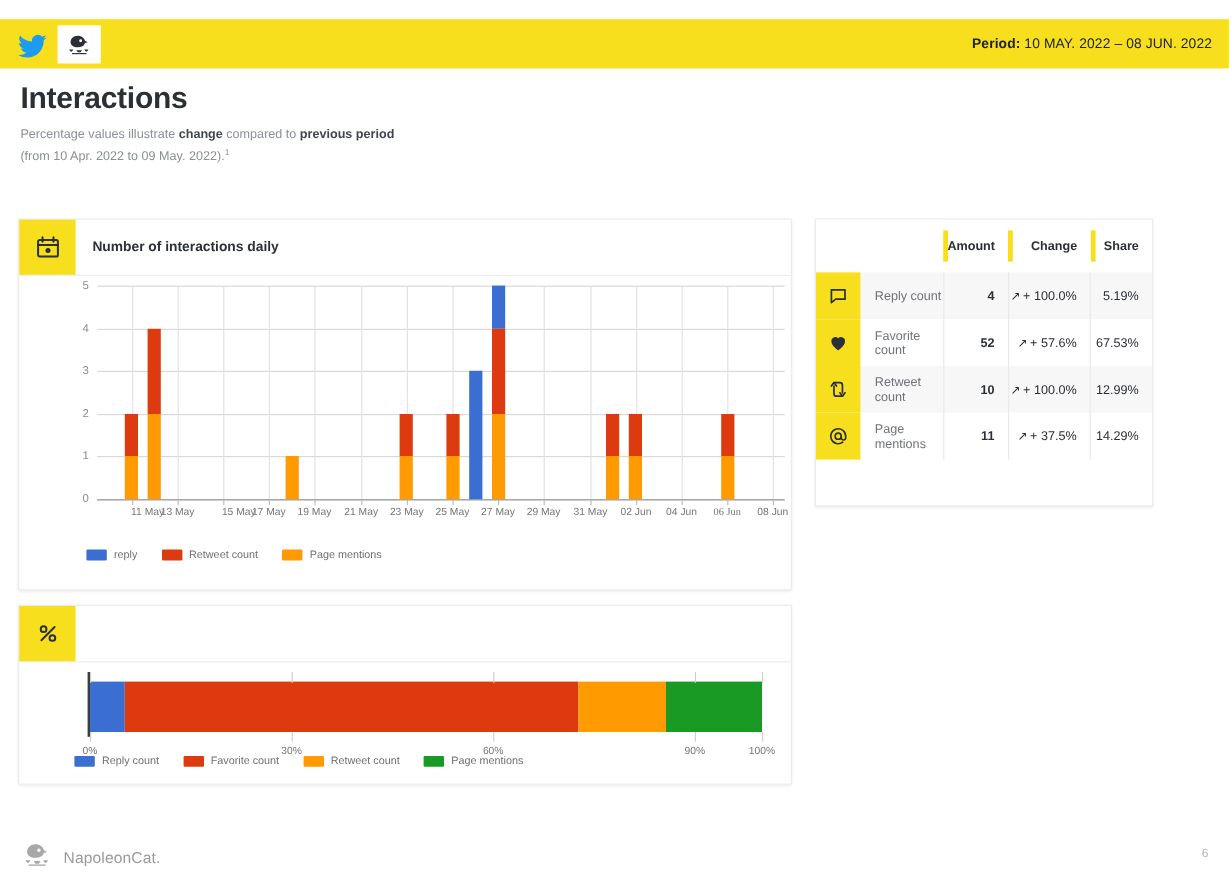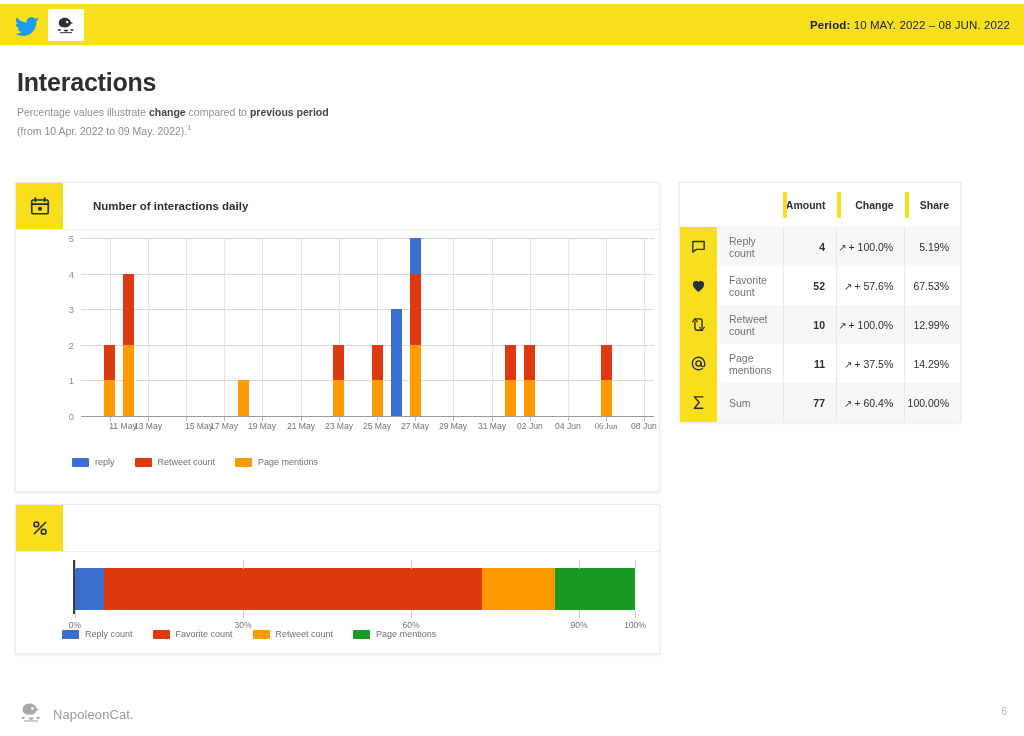--- a/index.html
+++ b/index.html
@@ -7,21 +7,21 @@
   body {
     font-family: "Liberation Sans", sans-serif;
     background: #ffffff;
     color: #2b2f36;
     position: relative;
     overflow: hidden;
   }
 
   
   .topbar {
-    position: absolute; left: 0; top: 4px;
+    position: absolute; left: 0; top: 16px;
     width: 1024px; height: 41px;
     background: #f7df1e;
     display: flex; align-items: center;
   }
   .tw-icon { margin-left: 14px; width: 26px; height: 22px; display: block; }
   .logo-box {
     width: 36px; height: 32px; background: #ffffff;
     margin-left: 8px; display: flex; align-items: center; justify-content: center;
     border-radius: 1px;
   }
@@ -53,21 +53,21 @@
   #card-daily { left: 15px; top: 182px; width: 645px; height: 310px; }
   #card-pct  { left: 15px; top: 504px; width: 645px; height: 150px; }
   #card-table{ left: 679px; top: 182px; width: 282px; height: 240px; }
 
   .card-head { display: flex; align-items: stretch; height: 47px; border-bottom: 1px solid #ededed; }
   .head-icon {
     width: 47px; min-width: 47px; background: #f7df1e;
     display: flex; align-items: center; justify-content: center;
   }
   .head-icon svg { width: 22px; height: 22px; }
-  .card-title { display: flex; align-items: center; padding-left: 30px; font-size: 11.5px; font-weight: bold; color: #2b2f36; }
+  .card-title { display: flex; align-items: center; padding-left: 14px; font-size: 11.5px; font-weight: bold; color: #2b2f36; }
 
   
   .chart-wrap { position: relative; width: 645px; height: 262px; }
   .plot {
     position: absolute; left: 65px; top: 9px;
     width: 573px; height: 178px;
   }
   .gridline { position: absolute; left: 0; width: 100%; height: 1px; background: #d9d9d9; }
   .vgrid { position: absolute; top: 0; width: 1px; height: 100%; background: #e3e3e3; }
   .axis-base { position: absolute; left: 0; bottom: 0; width: 100%; height: 1px; background: #9a9a9a; }
@@ -423,33 +423,20 @@
                 <circle cx="12" cy="12" r="3.6"></circle>
                 <path d="M15.6 12v1.8a2.6 2.6 0 0 0 5.2 0V12a8.8 8.8 0 1 0-3.4 7" stroke-linecap="round"></path>
               </svg>
             </div>
           </td>
           <td class="cell-label">Page mentions</td>
           <td class="cell-amount">11</td>
           <td class="cell-change"><span class="arrow">↗</span><span>+ 37.5%</span></td>
           <td class="cell-share">14.29%</td>
         </tr>
-        <tr>
-          <td class="cell-icon">
-            <div class="icon-sq">
-              <svg viewBox="0 0 24 24" fill="none" stroke="#2b2f36" stroke-width="2" stroke-linecap="round" stroke-linejoin="round">
-                <path d="M18 4H6l7 8-7 8h12"></path>
-              </svg>
-            </div>
-          </td>
-          <td class="cell-label">Sum</td>
-          <td class="cell-amount">77</td>
-          <td class="cell-change"><span class="arrow">↗</span><span>+ 60.4%</span></td>
-          <td class="cell-share">100.00%</td>
-        </tr>
       </tbody>
   </table>
 </div>
 
 <div class="footer-logo">
   <span>
     <svg viewBox="0 0 40 34">
       <path fill="#a8a8a8" d="M8 14c0-5 4-9 10-9 5 0 9 3 10 7l4 2-4 1c-1 4-5 6-10 6-6 0-10-3-10-7z"></path>
       <circle cx="22" cy="12" r="2" fill="#fff"></circle>
       <path fill="#a8a8a8" d="M6 24h6l-2 3H8zM16 25h8l-2 3h-4zM27 24h6l-2 3h-2z"></path>

